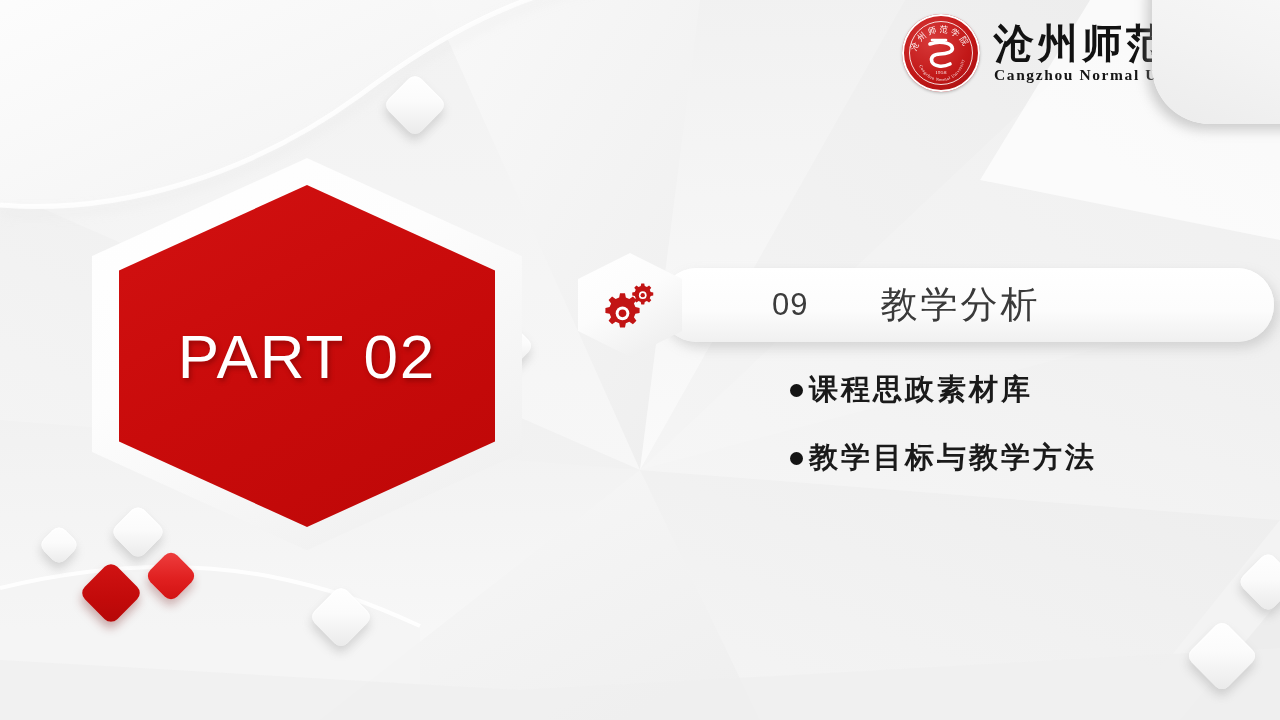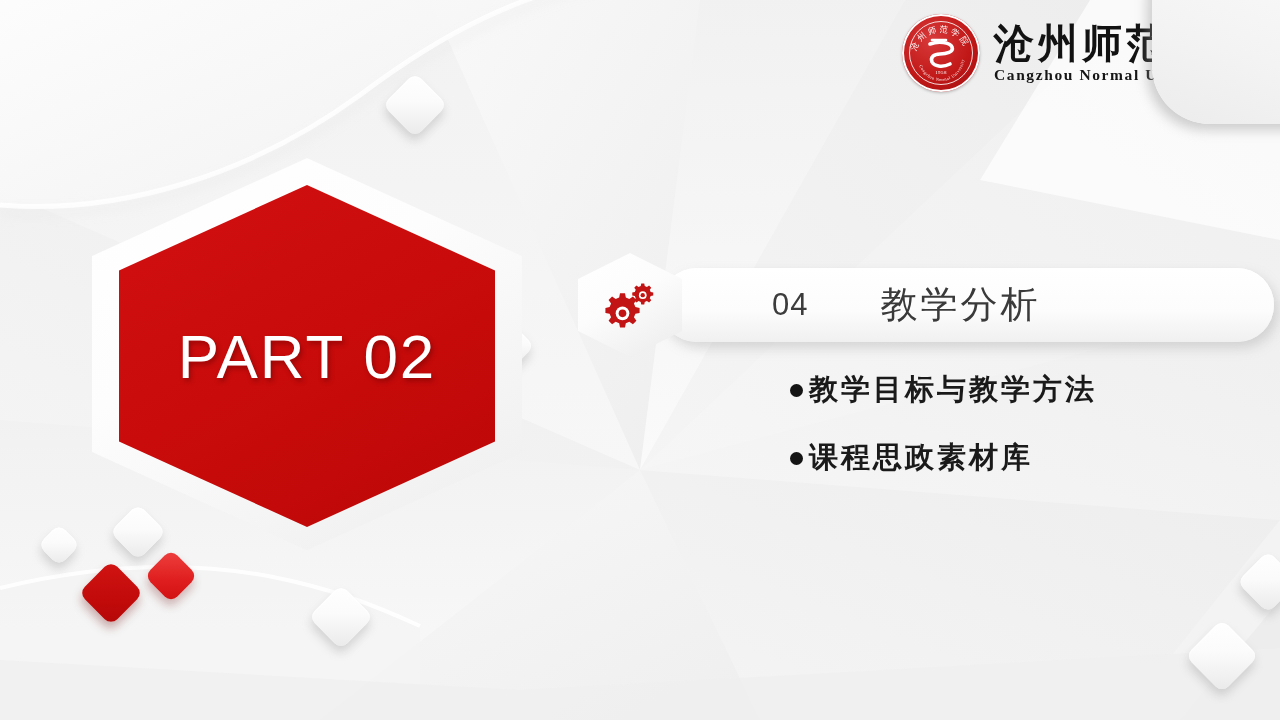--- a/index.html
+++ b/index.html
@@ -293,33 +293,33 @@
           <circle cx="47.3" cy="18.2" r="2.6" fill="#c21414"></circle>
 
           <path d="M20,16 l6,0 1,5 4.2,1.8 4.3,-3 4.2,4.2 -3,4.3 1.8,4.2 5,1 0,6 -5,1 -1.8,4.2 3,4.3 -4.2,4.2 -4.3,-3 -4.2,1.8 -1,5 -6,0 -1,-5 -4.2,-1.8 -4.3,3 -4.2,-4.2 3,-4.3 -1.8,-4.2 -5,-1 0,-6 5,-1 1.8,-4.2 -3,-4.3 4.2,-4.2 4.3,3 4.2,-1.8 z"></path>
           <circle cx="23" cy="40" r="8.2" fill="#ffffff"></circle>
           <circle cx="23" cy="40" r="4.6" fill="#c21414"></circle>
         </g>
       </svg>
     </div>
 
     <div class="title-pill">
-      <span class="title-num">04</span>
+      <span class="title-num">09</span>
       <span class="title-text">教学分析</span>
     </div>
   </div>
 
   <div class="bullets">
     <div class="bullet-item">
       <span class="bullet-dot"></span>
-      <span class="bullet-label">教学目标与教学方法</span>
+      <span class="bullet-label">课程思政素材库</span>
     </div>
     <div class="bullet-item">
       <span class="bullet-dot"></span>
-      <span class="bullet-label">课程思政素材库</span>
+      <span class="bullet-label">教学目标与教学方法</span>
     </div>
   </div>
 
   <div class="logo-block">
 
     <div class="seal">
       <div class="seal-ring"></div>
       <svg class="seal-svg" viewBox="0 0 78 78">
         <defs>
           <path id="arcTop" d="M 13,44 A 26,26 0 0 1 65,44" fill="none"></path>

